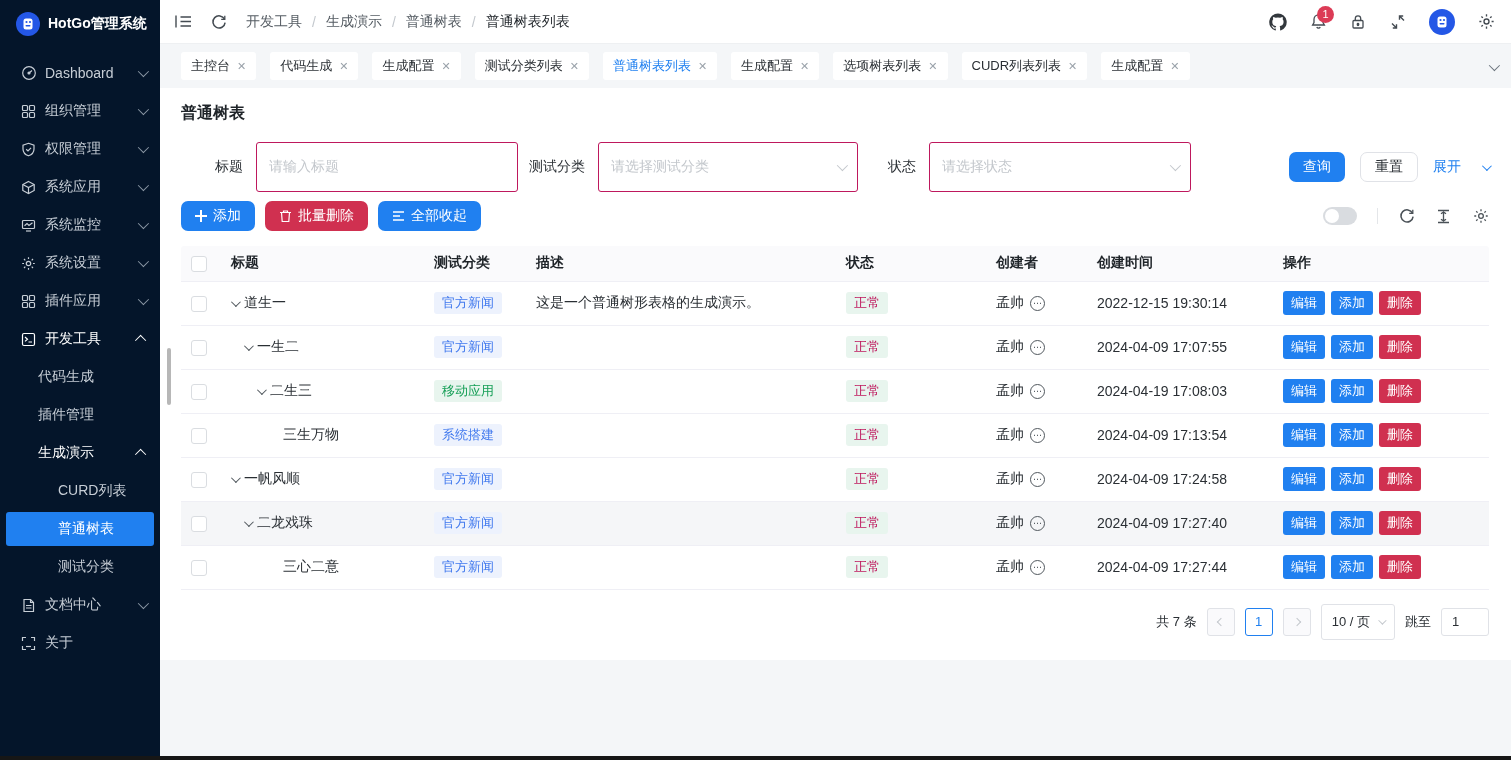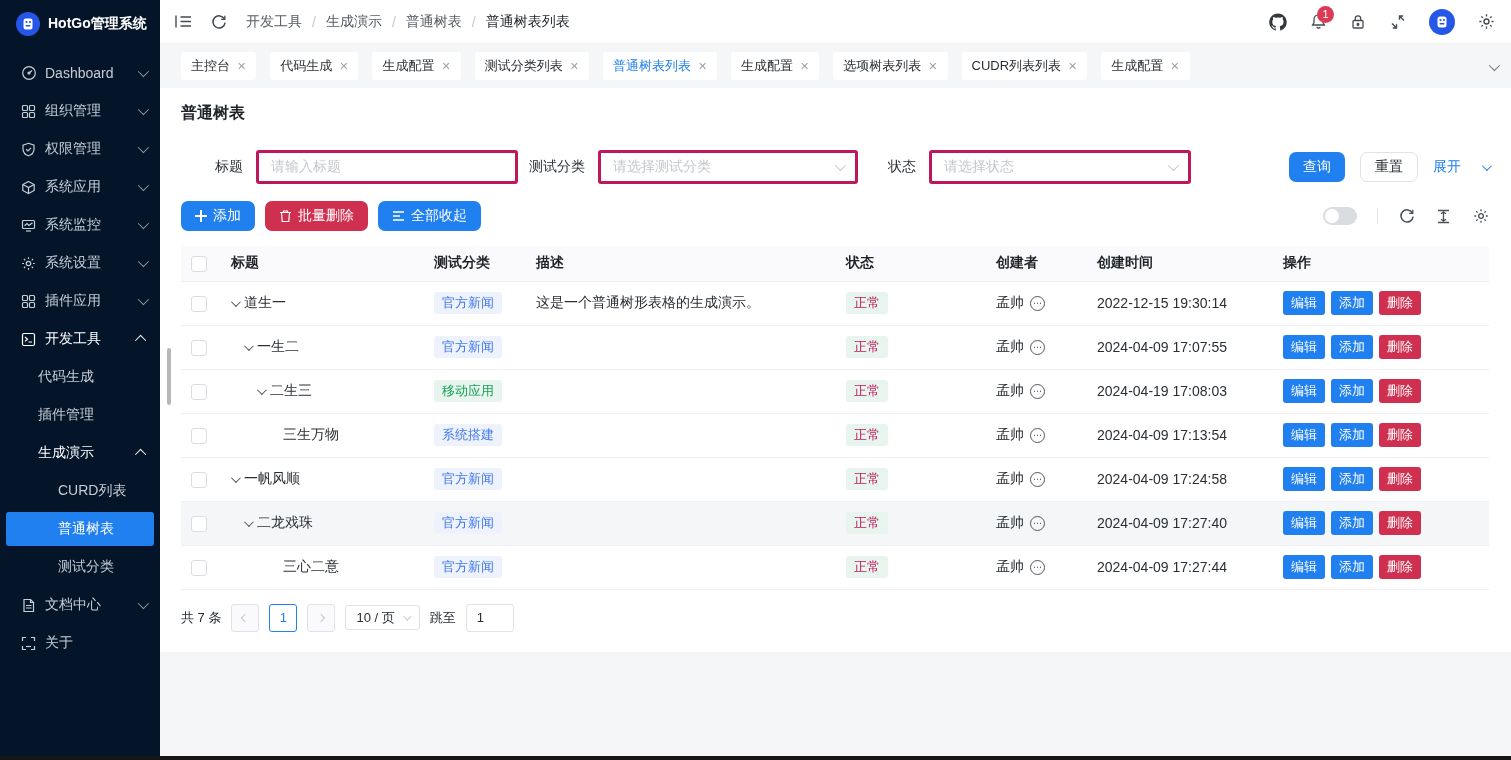--- a/index.html
+++ b/index.html
@@ -44,21 +44,21 @@
   .tabbar .more { margin-left:auto; cursor:pointer; }
   .tabbar .more .chv { border-color:#6a737c; }
 
   
   .content { flex:1; background:#f4f6f8; overflow:hidden; }
   .page-card { background:#fff; padding:0 22px 20px 21px; }
   .page-title { font-size:16px; font-weight:bold; color:#1f2429; padding:15px 0 0 0; height:38px; }
 
   .filters { display:flex; align-items:center; margin-top:24px; height:34px; }
   .f-label { font-size:14px; color:#2a2f34; margin-right:13px; white-space:nowrap; }
-  .f-input, .f-select { height:34px; border:3px solid #be185d; border-radius:3px; background:#fff; display:flex; align-items:center; padding:0 12px; font-size:14px; color:#c3c7cc; }
+  .f-input, .f-select { height:50px; border:1px solid #be185d; border-radius:3px; background:#fff; display:flex; align-items:center; padding:0 12px; font-size:14px; color:#c3c7cc; }
   .f-input { width:262px; }
   .f-select { width:260px; justify-content:space-between; }
   .f-select .chv { border-color:#c3c7cc; }
   .gap30 { width:30px; } .gap11 { width:11px; }
   .filters-right { margin-left:auto; display:flex; align-items:center; gap:15px; }
   .btn { height:30px; border:none; border-radius:7px; font-size:14px; cursor:pointer; padding:0 14px; display:inline-flex; align-items:center; gap:6px; font-family:inherit; }
   .btn.primary { background:#2080f0; color:#fff; }
   .btn.danger { background:#d03050; color:#fff; }
   .btn.plain { background:#fff; color:#2a2f34; border:1px solid #e0e2e7; }
   .link-expand { color:#2080f0; font-size:14px; display:flex; align-items:center; gap:21px; cursor:pointer; }
@@ -93,26 +93,26 @@
   .tag[data-color="blue"] { color:#4179ee; background:#edf2fd; }
   .tag[data-color="green"] { color:#18a058; background:#e8f5ee; }
   .tag.st { color:#be185d; background:#e8f5ee; }
   .creator { display:flex; align-items:center; gap:6px; }
   .cr-ic { width:15px; height:15px; border:1px solid #51585e; border-radius:50%; display:inline-flex; align-items:center; justify-content:center; font-size:9px; color:#51585e; line-height:1; }
   .row-actions { display:flex; gap:6px; }
   .sbtn { height:24px; padding:0 8px; font-size:13px; border:none; border-radius:3px; color:#fff; cursor:pointer; font-family:inherit; }
   .sbtn.b { background:#2080f0; } .sbtn.r { background:#d03050; }
 
   
-  .pagination { display:flex; align-items:center; gap:10px; margin-top:14px; font-size:13px; color:#2a2f34; }
+  .pagination { display:flex; align-items:center; justify-content:flex-end; gap:10px; margin-top:14px; font-size:13px; color:#2a2f34; }
   .pg-btn { width:28px; height:28px; border:1px solid #e0e2e7; border-radius:3px; background:#fafafc; display:flex; align-items:center; justify-content:center; cursor:pointer; }
   .pg-btn .chv { width:6px; height:6px; border-color:#c3c7cc; }
   .chv.left { transform:rotate(135deg); } .chv.right { transform:rotate(-45deg); }
   .pg-num { width:28px; height:28px; border:1px solid #2080f0; color:#2080f0; border-radius:3px; background:#fff; display:flex; align-items:center; justify-content:center; cursor:pointer; }
-  .pg-size { height:25px; border:1px solid #e0e2e7; border-radius:3px; background:#fff; display:flex; align-items:center; gap:8px; padding:0 10px; cursor:pointer; }
+  .pg-size { height:36px; border:1px solid #e0e2e7; border-radius:3px; background:#fff; display:flex; align-items:center; gap:8px; padding:0 10px; cursor:pointer; }
   .pg-size .chv { width:6px; height:6px; border-color:#c3c7cc; }
   .pg-jump { width:48px; height:28px; border:1px solid #e0e2e7; border-radius:3px; background:#fff; display:flex; align-items:center; padding:0 10px; }
 
   .bottom-strip { position:fixed; left:0; right:0; bottom:0; height:4px; background:#161616; z-index:50; }
   svg { display:block; }
 </style>
 </head>
 <body>
 
 <div class="app">

